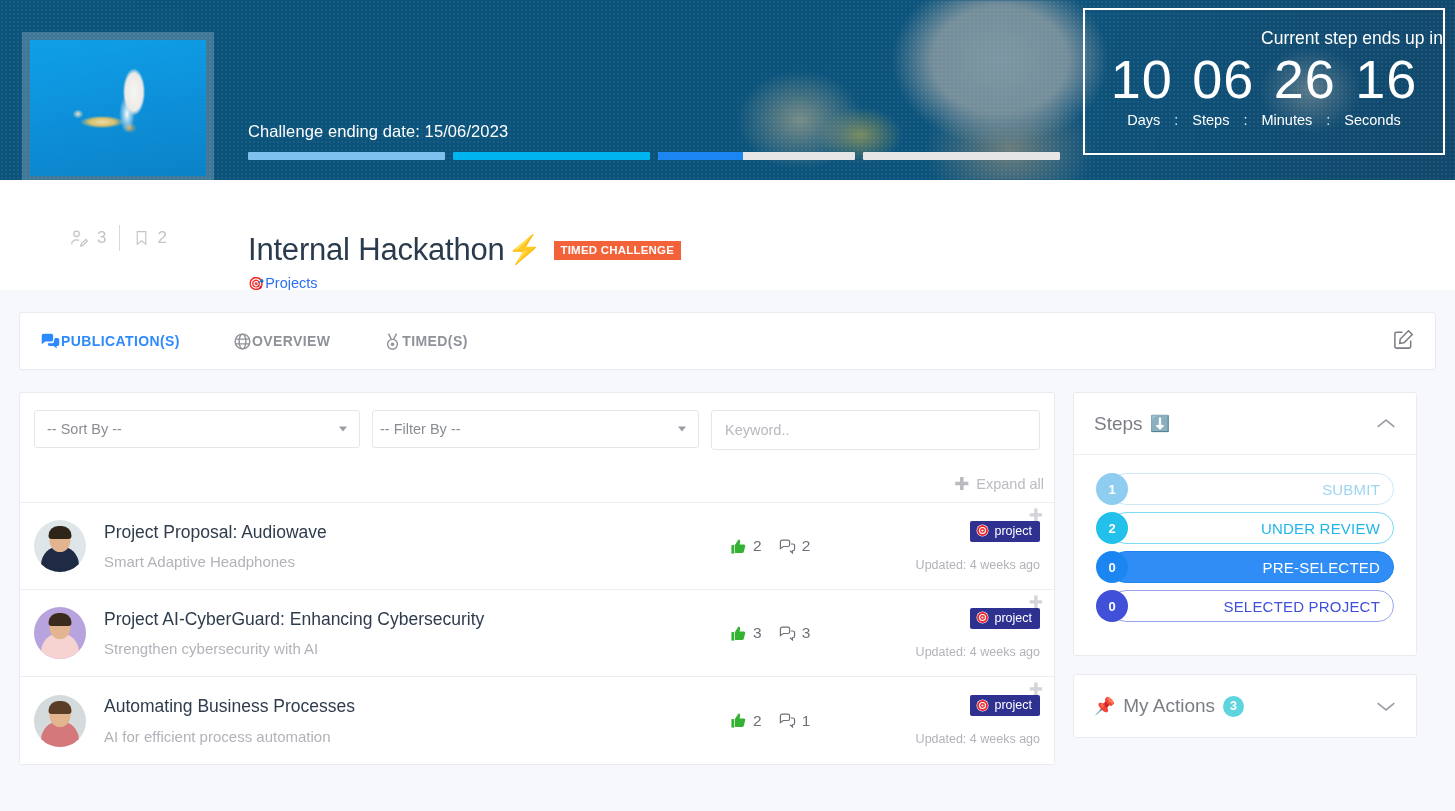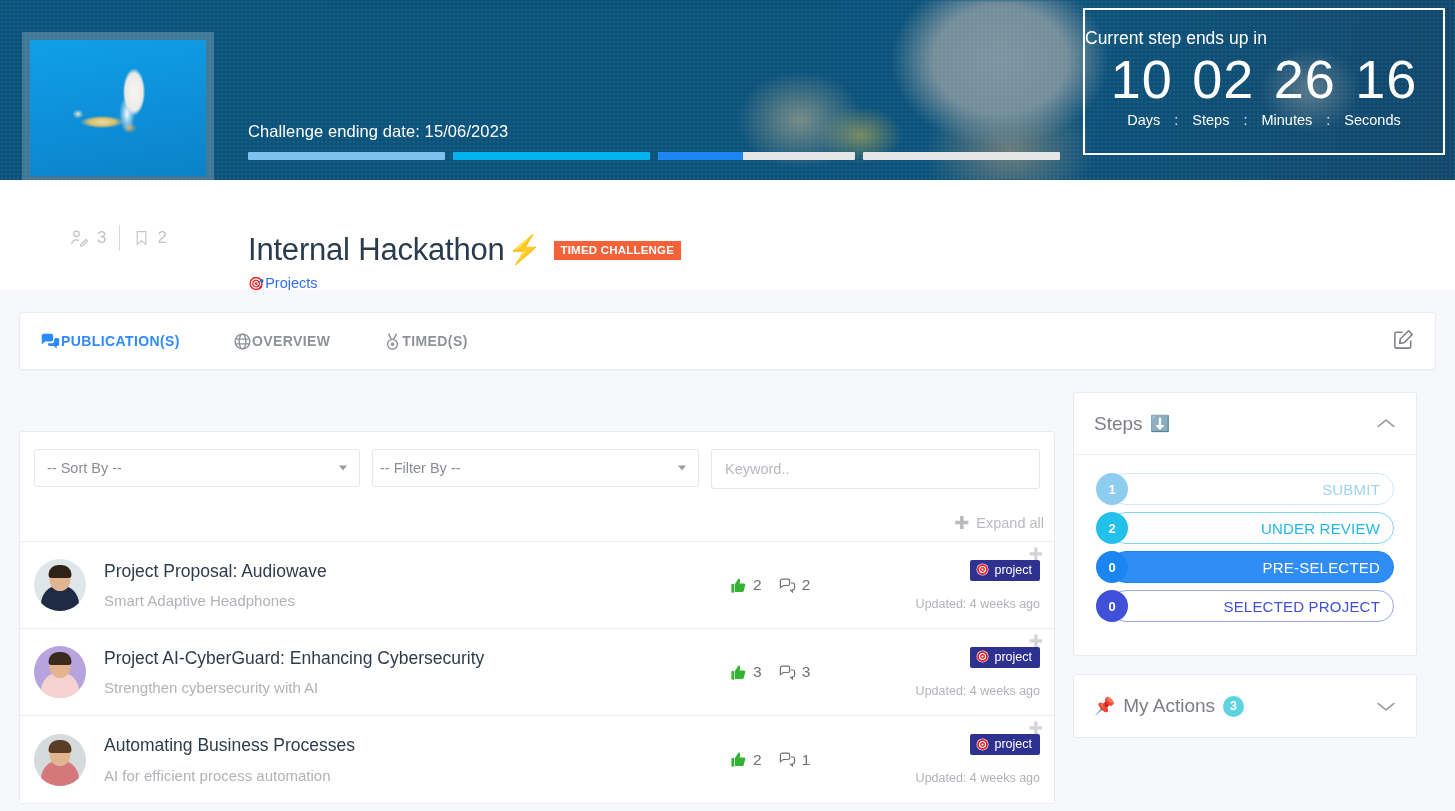--- a/index.html
+++ b/index.html
@@ -61,21 +61,21 @@
   .bar { height: 8px; flex: 1; background: #e6e6e6; border-radius: 1px; overflow: hidden; }
   .bar > i { display: block; height: 100%; }
 
   
   .countdown {
     position: absolute; right: 10px; top: 8px;
     width: 362px; height: 147px;
     border: 2px solid #ffffff;
     z-index: 7;
     color: #ffffff;
-    text-align: left;
+    text-align: right;
     padding-top: 18px;
   }
   .cd-title { font-size: 17.5px; font-weight: 400; }
   .cd-digits { display: flex; justify-content: space-around; margin-top: 2px; padding: 0 16px; }
   .cd-digits span { font-size: 54px; font-weight: 300; letter-spacing: 1px; line-height: 1.05; }
   .cd-labels { display: flex; justify-content: center; align-items: center; gap: 14px; font-size: 14.5px; margin-top: 4px; }
   .cd-labels .sep { opacity: .9; }
 
   
   .titlebar { position: relative; height: 110px; background: #ffffff; }
@@ -107,21 +107,21 @@
     box-shadow: 0 1px 2px rgba(0,0,0,.02);
   }
   .tab { display: flex; align-items: center; gap: 0; margin-right: 53px; cursor: pointer; }
   .tab-label { font-size: 14px; font-weight: 700; letter-spacing: .4px; color: #8f9299; }
   .tab.active .tab-label { color: #2e8bff; }
   .tab.active svg { color: #2e8bff; }
   .tab svg { color: #8f9299; }
   .tabcard .spacer { flex: 1; }
 
   .layout { display: flex; gap: 18px; align-items: flex-start; }
-  .col-main { width: 1036px; margin-top: 39px; }
+  .col-main { width: 1036px; }
   .col-side { width: 344px; }
 
   .card { background: #ffffff; border: 1px solid #e9ebf0; border-radius: 3px; }
 
   .filters { display: flex; gap: 12px; padding: 17px 14px; }
   .sel {
     position: relative; height: 38px; border: 1px solid #e4e6eb; border-radius: 3px;
     display: flex; align-items: center; padding: 0 12px; color: #8a8d94; font-size: 14.5px;
     background: #fff;
   }
@@ -219,21 +219,21 @@
         <div class="bar">
           <i style="width: 0%; background: rgb(230, 230, 230);"></i>
         </div>
       </div>
   </div>
 
   <div class="countdown">
     <div class="cd-title">Current step ends up in</div>
     <div class="cd-digits">
       <span>10</span>
-      <span>02</span>
+      <span>06</span>
       <span>26</span>
       <span>16</span>
     </div>
     <div class="cd-labels">
       <span>Days</span>
       <span class="sep">:</span>
       <span>Steps</span>
       <span class="sep">:</span>
       <span>Minutes</span>
       <span class="sep">:</span>

